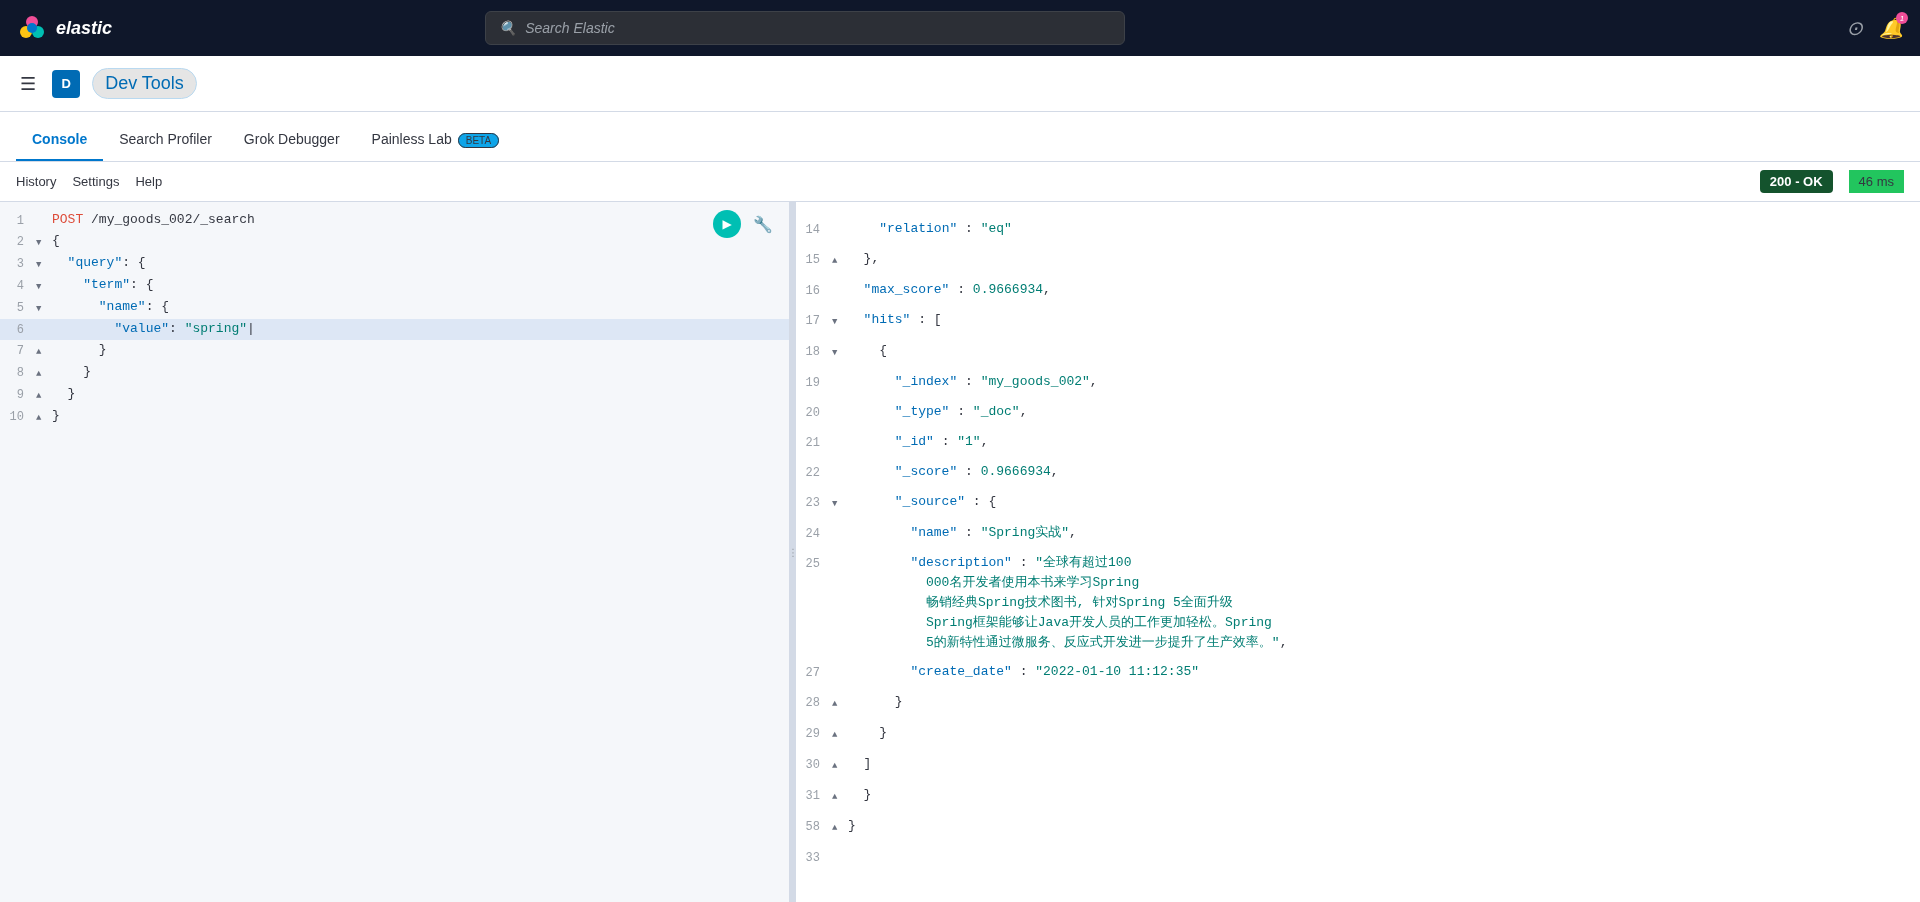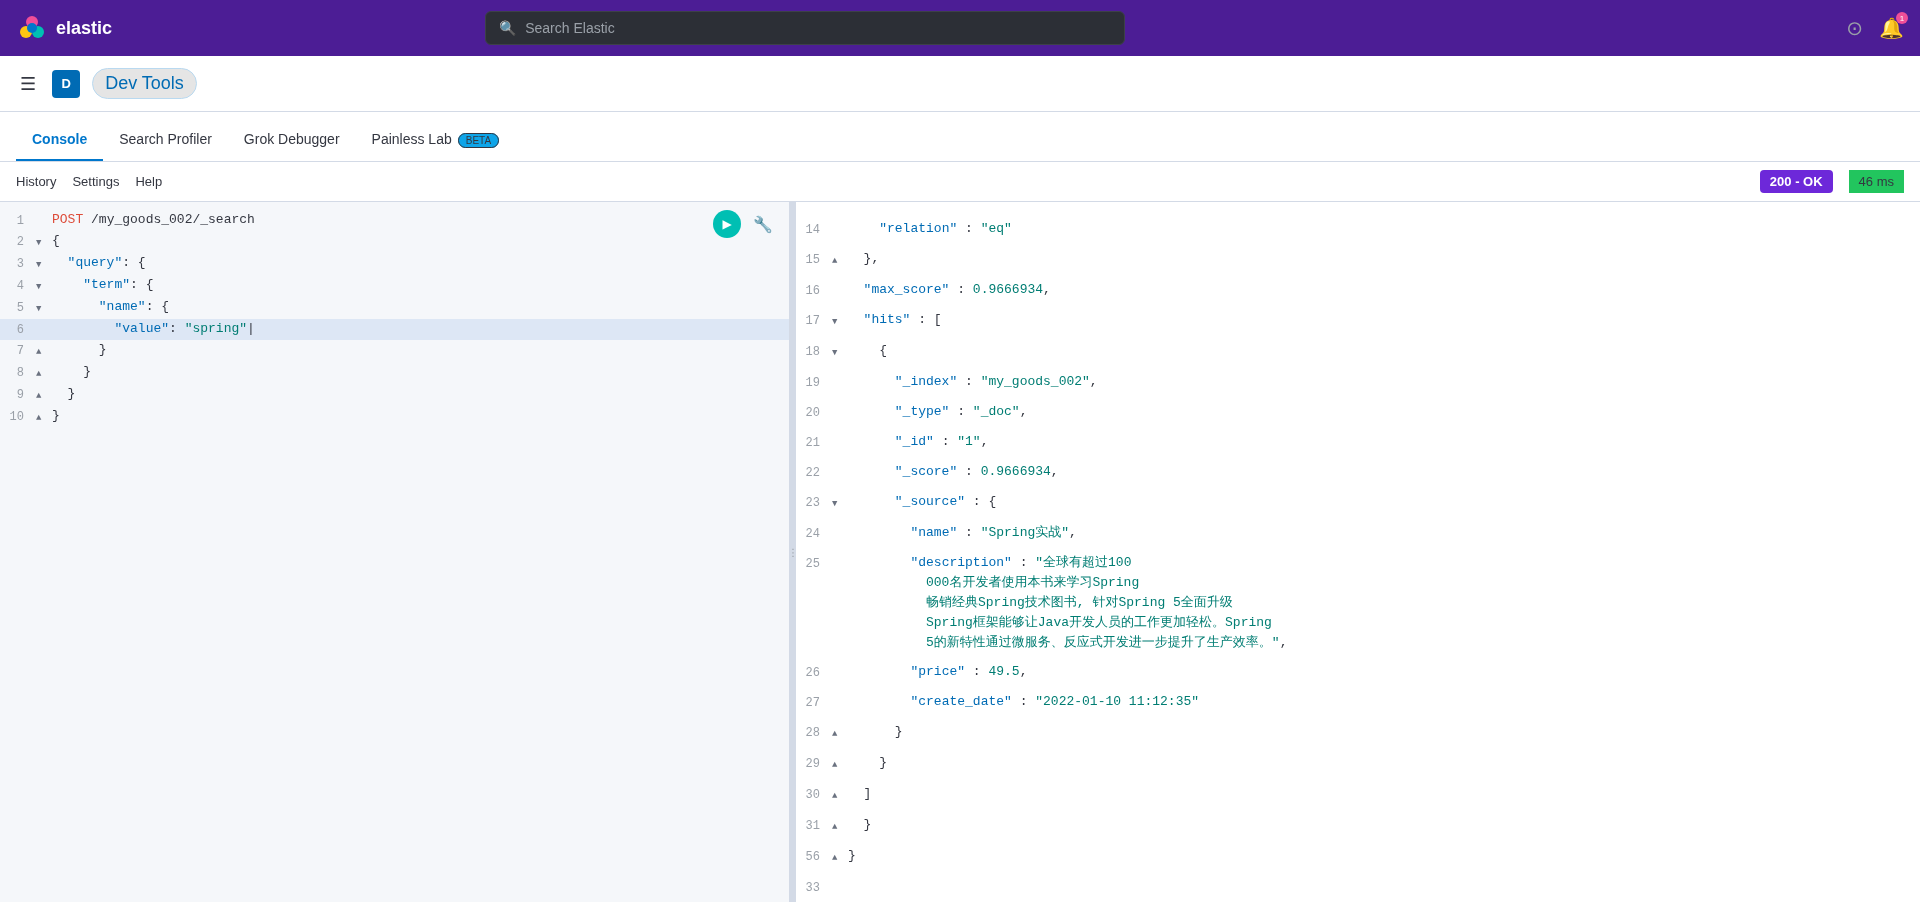--- a/index.html
+++ b/index.html
@@ -1,25 +1,26 @@
 <!DOCTYPE html>
 <html><head>
   <meta charset="utf-8">
   <style>
     * { margin: 0; padding: 0; box-sizing: border-box; }
     body { font-family: -apple-system, BlinkMacSystemFont, 'Segoe UI', sans-serif; background: #fff; height: 902px; overflow: hidden; }
 
     
     .top-bar {
-      background: #4c1d95;
+      background: #0f172a;
       height: 56px;
       display: flex;
       align-items: center;
       padding: 0 16px;
       gap: 16px;
+      font-style: italic;
     }
     .elastic-logo {
       display: flex;
       align-items: center;
       gap: 8px;
       color: #fff;
       font-size: 18px;
       font-weight: 600;
       min-width: 100px;
     }
@@ -142,21 +143,21 @@
     .toolbar-btn {
       background: none;
       border: none;
       font-size: 13px;
       color: #343741;
       cursor: pointer;
       font-weight: 500;
     }
     .status-badge {
       margin-left: auto;
-      background: #6d28d9;
+      background: #14532d;
       color: #fff;
       padding: 4px 10px;
       border-radius: 4px;
       font-size: 13px;
       font-weight: 600;
     }
     .time-badge {
       background: #22c55e;
       color: #343741;
       padding: 4px 10px;
@@ -503,25 +504,20 @@
     <div class="result-line" style="align-items:flex-start;">
       <span class="result-line-num">25</span>
       <span class="result-arrow"></span>
       <span class="result-content" style="white-space:pre-wrap;">        <span class="j-key">"description"</span> : <span class="j-str">"全球有超过100
           000名开发者使用本书来学习Spring
           畅销经典Spring技术图书, 针对Spring 5全面升级
           Spring框架能够让Java开发人员的工作更加轻松。Spring
           5的新特性通过微服务、反应式开发进一步提升了生产效率。"</span>,</span>
     </div>
 
-    <div class="result-line">
-      <span class="result-line-num">26</span>
-      <span class="result-arrow"></span>
-      <span class="result-content">        <span class="j-key">"price"</span> : <span class="j-num">49.5</span>,</span>
-    </div>
 
     <div class="result-line">
       <span class="result-line-num">27</span>
       <span class="result-arrow"></span>
       <span class="result-content">        <span class="j-key">"create_date"</span> : <span class="j-str">"2022-01-10 11:12:35"</span></span>
     </div>
 
     <div class="result-line">
       <span class="result-line-num">28</span>
       <span class="result-arrow" style="color:#6b7280;font-size:9px;">▲</span>
@@ -540,21 +536,21 @@
       <span class="result-content">  ]</span>
     </div>
 
     <div class="result-line">
       <span class="result-line-num">31</span>
       <span class="result-arrow" style="color:#6b7280;font-size:9px;">▲</span>
       <span class="result-content">  <span class="j-brace">}</span></span>
     </div>
 
     <div class="result-line">
-      <span class="result-line-num">56</span>
+      <span class="result-line-num">58</span>
       <span class="result-arrow" style="color:#6b7280;font-size:9px;">▲</span>
       <span class="result-content"><span class="j-brace">}</span></span>
     </div>
 
     <div class="result-line">
       <span class="result-line-num">33</span>
       <span class="result-arrow"></span>
       <span class="result-content"></span>
     </div>
   </div>

